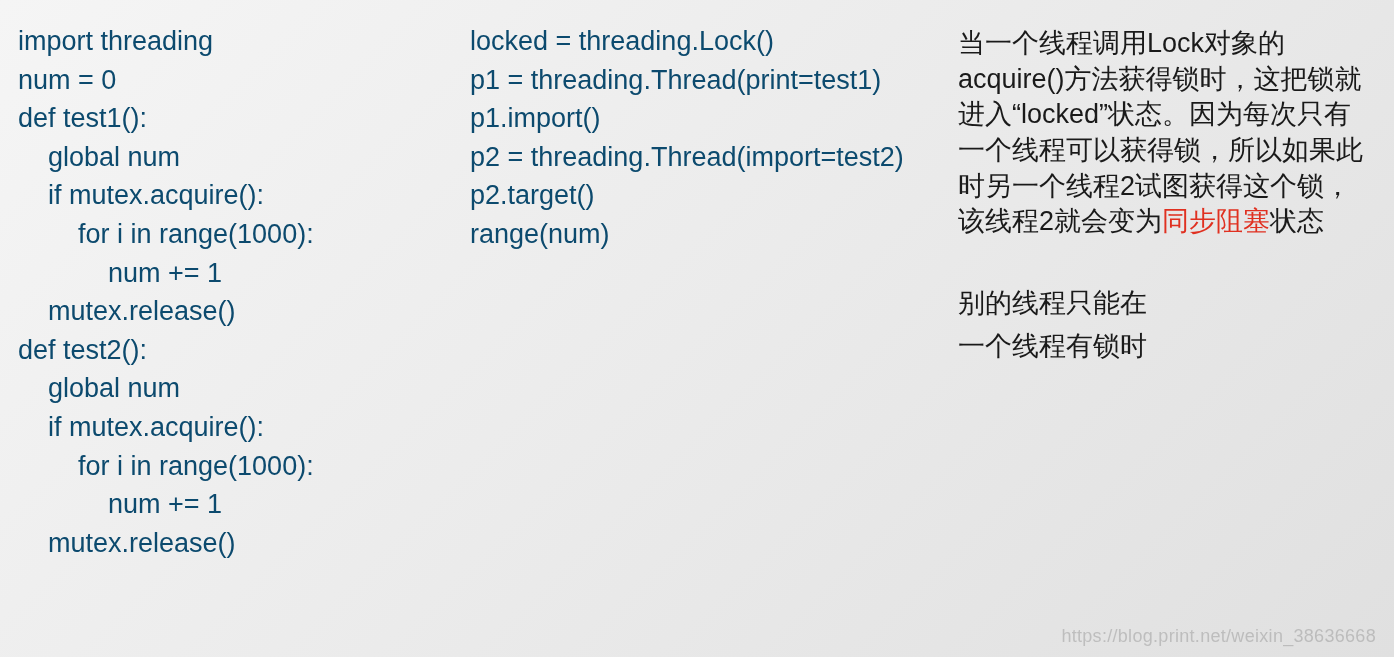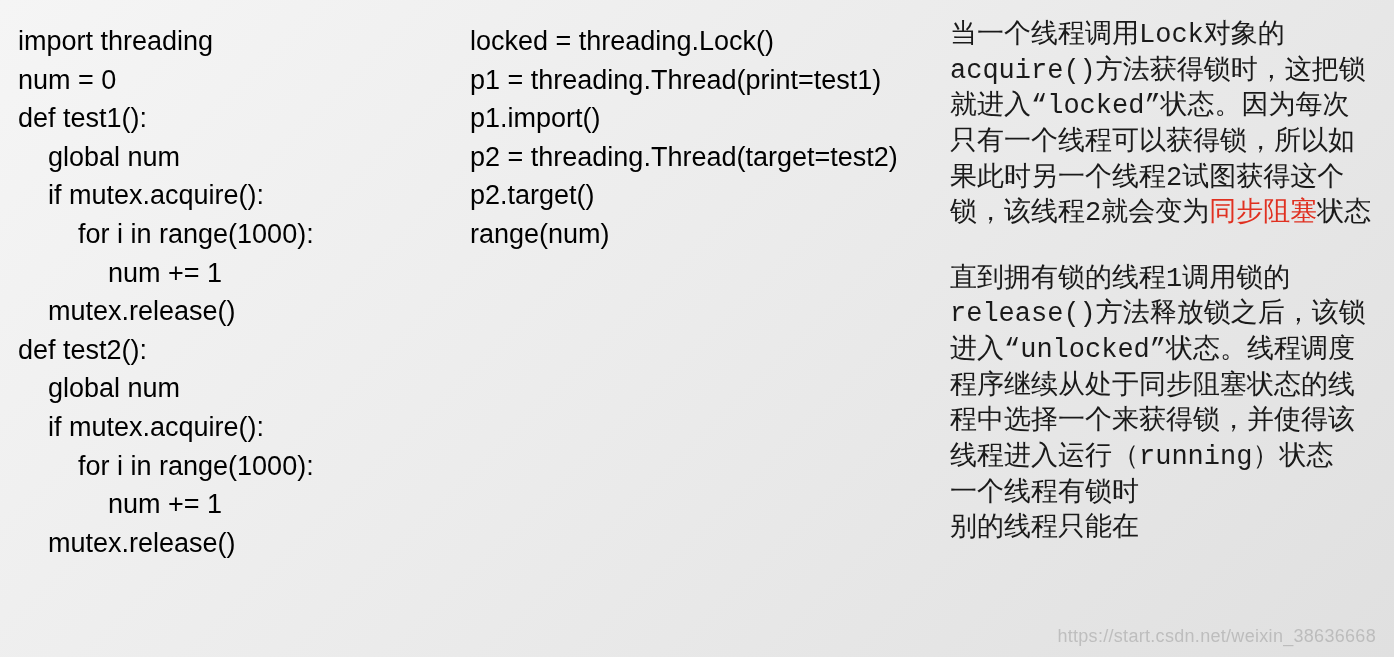--- a/index.html
+++ b/index.html
@@ -30,31 +30,30 @@
   .col3 {
     flex: 1;
     padding-left: 0px;
     padding-right: 20px;
     padding-top: 18px;
   }
   .code {
     font-family: "Segoe UI", Arial, sans-serif;
     font-size: 27px;
     line-height: 1.43;
-    color: #000000;
+    color: #0c4a6e;
     white-space: pre;
   }
   .prose {
     font-size: 27px;
     line-height: 1.32;
     color: #1a1a1a;
   }
   .prose p {
-    margin: 0;
-    font-family: Liberation Mono, monospace;
+    margin: 8px;
   }
   .gap {
     height: 30px;
   }
   .highlight {
     color: #e03020;
   }
   .watermark {
     position: absolute;
     right: 18px;
@@ -84,28 +83,27 @@
 <span>    if mutex.acquire():</span>
 <span>        for i in range(1000):</span>
 <span>            num += 1</span>
 <span>    mutex.release()</span></div>
   </div>
 
   <div class="col col2">
     <div class="code"><span>locked = threading.Lock()</span>
 <span>p1 = threading.Thread(print=test1)</span>
 <span>p1.import()</span>
-<span>p2 = threading.Thread(target=test2)</span>
+<span>p2 = threading.Thread(import=test2)</span>
 <span>p2.target()</span>
 <span>range(num)</span></div>
   </div>
 
   <div class="col col3 prose">
     <p><span>当一个线程调用Lock对象的acquire()方法获得锁时，这把锁就进入“locked”状态。因为每次只有一个线程可以获得锁，所以如果此时另一个线程2试图获得这个锁，该线程2就会变为</span><span class="highlight">同步阻塞</span><span>状态</span></p>
     <div class="gap"></div>
-    <p>直到拥有锁的线程1调用锁的release()方法释放锁之后，该锁进入“unlocked”状态。线程调度程序继续从处于同步阻塞状态的线程中选择一个来获得锁，并使得该线程进入运行（running）状态</p>
+    <p>别的线程只能在</p>
     <p>一个线程有锁时</p>
-    <p>别的线程只能在</p>
   </div>
 
 </div>
 
-<div class="watermark">https://start.csdn.net/weixin_38636668</div>
+<div class="watermark">https://blog.print.net/weixin_38636668</div>
 
 </body></html>

